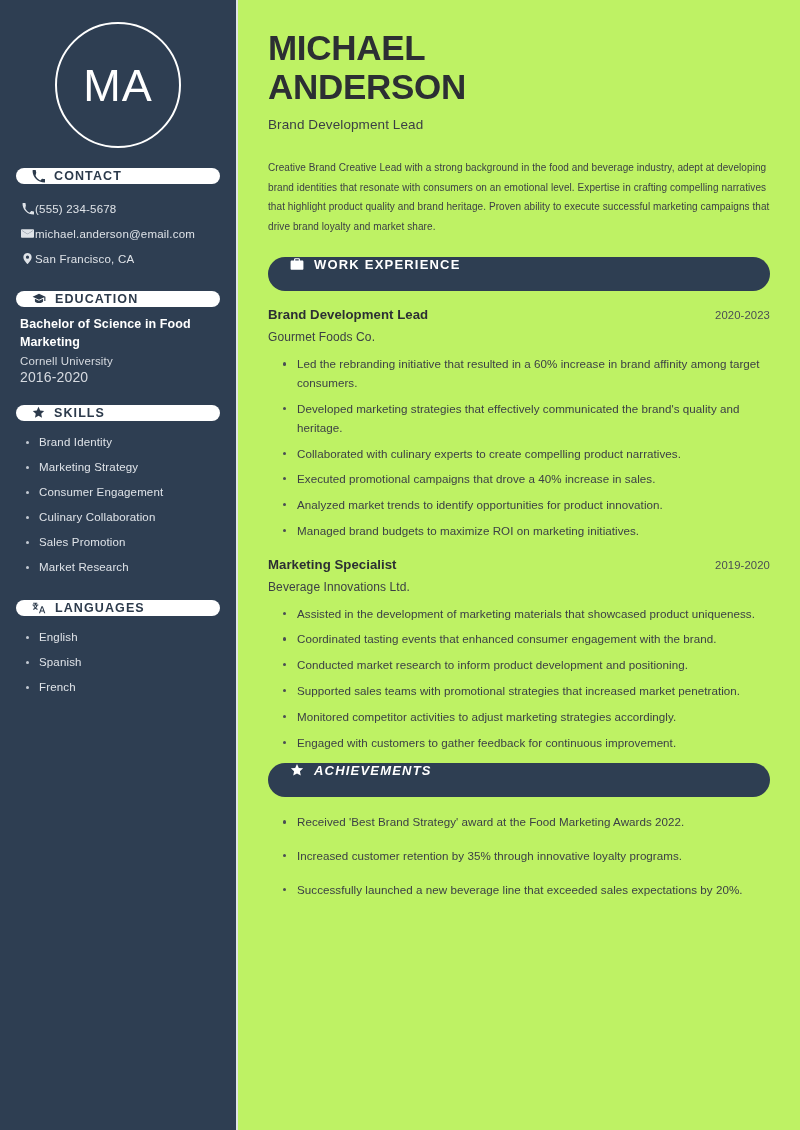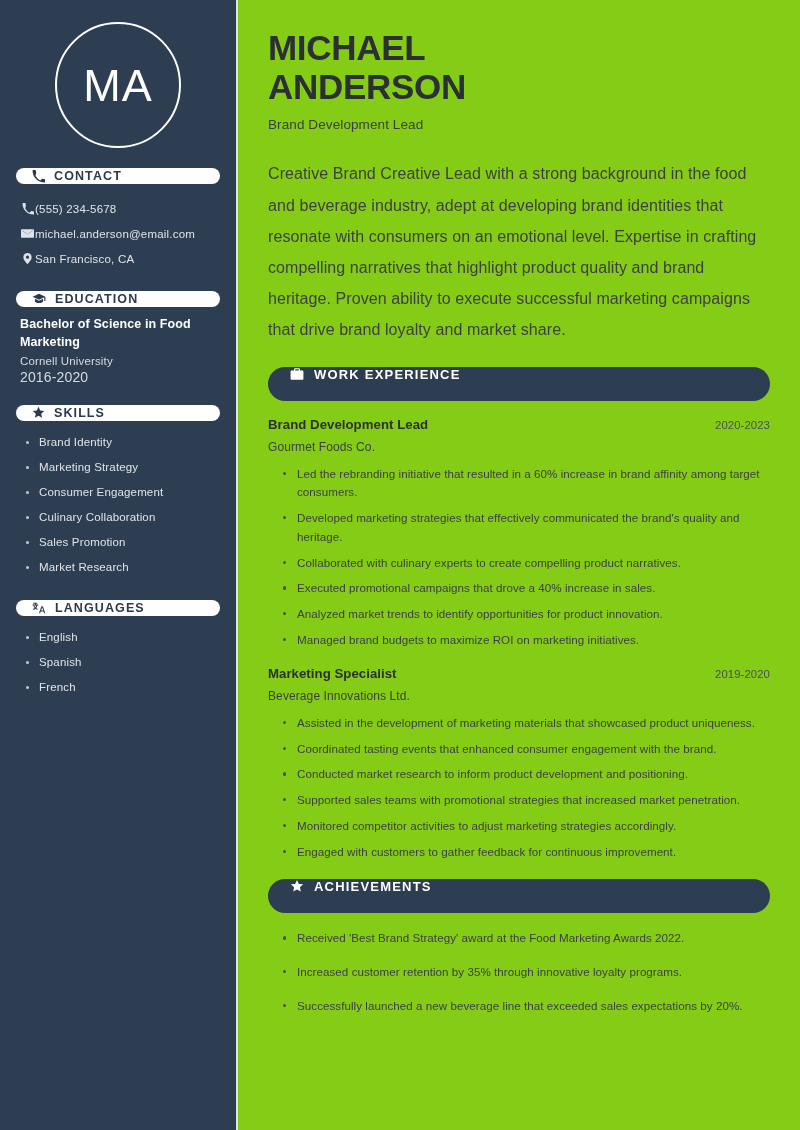--- a/index.html
+++ b/index.html
@@ -11,21 +11,21 @@
     height: 1130px;
     background: #f7f7f8;
     font-family: "Liberation Sans", sans-serif;
     -webkit-font-smoothing: antialiased;
     overflow: hidden;
   }
   .resume {
     position: relative;
     width: 800px;
     height: 1130px;
-    background: #84cc16;
+    background: #bef264;
     display: flex;
     overflow: hidden;
   }
 
   
   .sidebar {
     width: 238px;
     flex: 0 0 238px;
     background: #2e3e52;
     border-right: 2px solid #dfe2e6;
@@ -160,21 +160,21 @@
     margin: 0;
   }
   .job-subtitle {
     font-size: 13.5px;
     color: #3b3f44;
     margin-top: 11px;
     letter-spacing: 0.1px;
   }
   .summary {
     margin-top: 26px;
-    font-size: 16px;
+    font-size: 10px;
     line-height: 1.95;
     color: #3c4045;
     letter-spacing: 0.08px;
   }
 
   .section-bar {
     margin-top: 21px;
     background: #2e3e52;
     border-radius: 999px;
     height: 34px;
@@ -233,21 +233,21 @@
   .bullets li::before {
     content: "";
     position: absolute;
     left: 0;
     top: 7px;
     width: 3.2px;
     height: 3.2px;
     border-radius: 50%;
     background: #4a4e54;
   }
-  .achievements-bar { margin-top: 18px; }
+  .achievements-bar { margin-top: 11px; font-style: italic; }
   .achievements-list { margin-top: 16px; }
   .achievements-list li { margin-bottom: 15px; }
 </style>
 </head>
 <body>
 
 <div class="resume">
 
   <aside class="sidebar">
 

